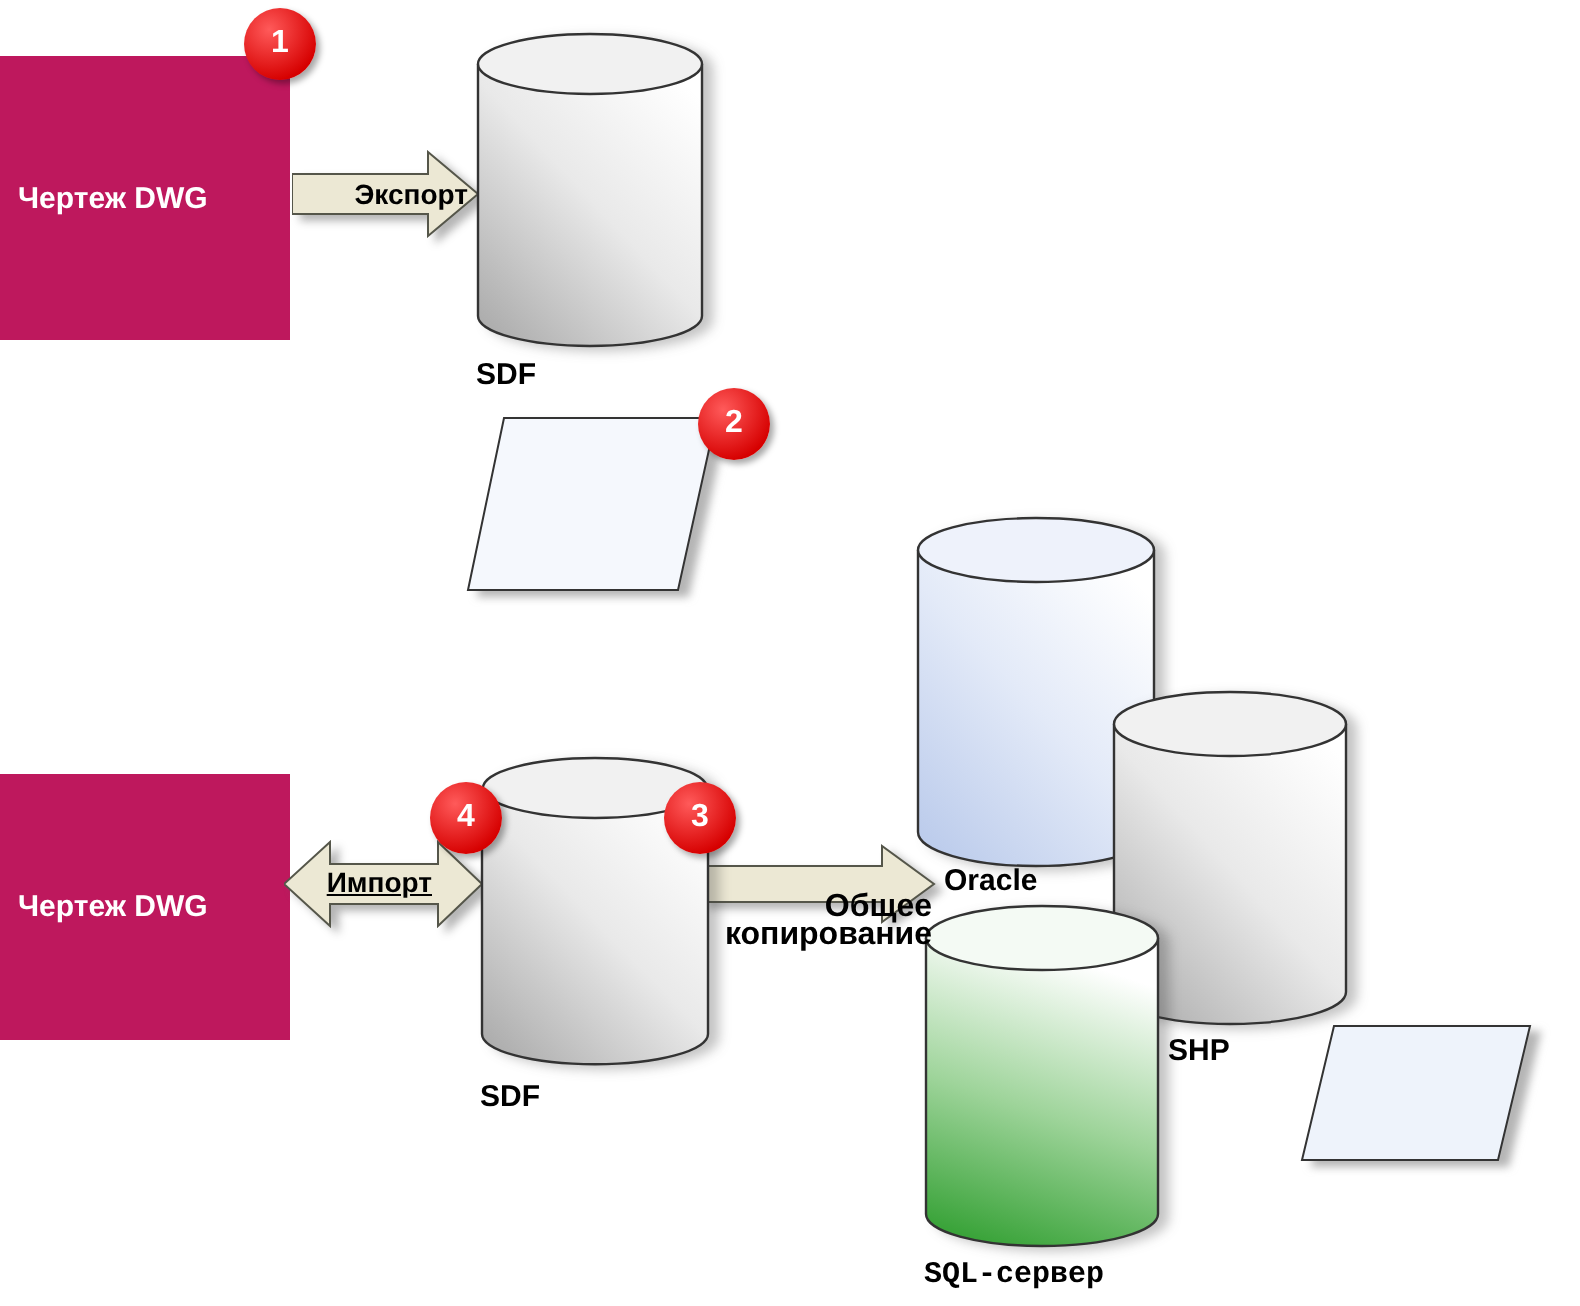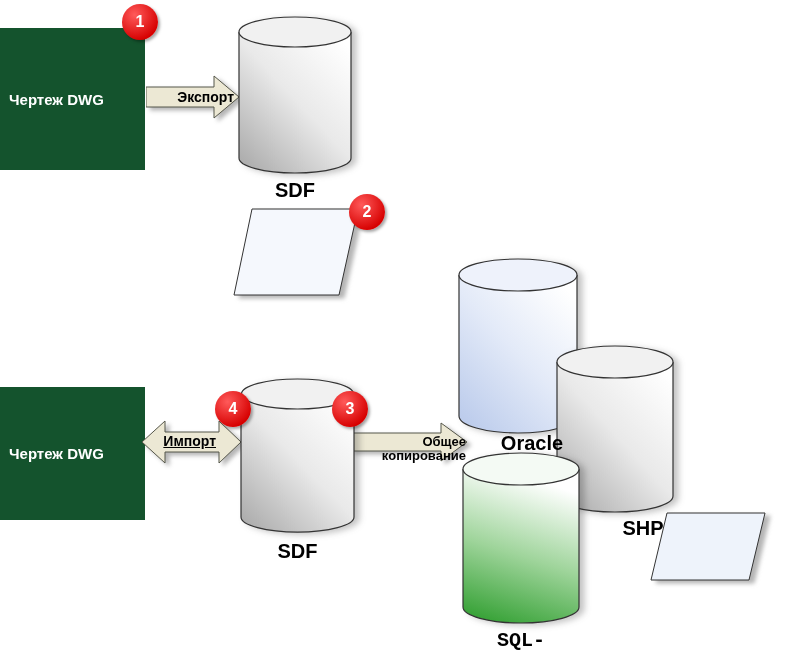--- a/index.html
+++ b/index.html
@@ -5,36 +5,36 @@
   html,body{margin:0;padding:0;background:#ffffff;}
   .canvas{
     position:relative;width:790px;height:653px;background:#ffffff;overflow:hidden;
     font-family:"Liberation Sans","DejaVu Sans",sans-serif;color:#000;
   }
   .abs{position:absolute;}
   .preline{white-space:pre-line;}
 
   
   .dwg-box{
-    background:#14532d;color:#fff;display:flex;align-items:center;
+    background:#be185d;color:#fff;display:flex;align-items:center;
     font-weight:bold;font-size:15px;padding-left:9px;box-sizing:border-box;
     z-index:1;
   }
 
   
   .node-label{
-    font-weight:bold;font-size:20px;text-align:center;z-index:6;
+    font-weight:bold;font-size:15px;z-index:6;
   }
 
   
   .arrow-svg{filter:drop-shadow(4px 3px 2px rgba(90,90,90,0.45));}
   .arrow-label{
     font-weight:bold;font-size:14px;text-align:right;z-index:5;line-height:16px;
   }
-  .arrow-label.small{font-size:13px;line-height:14px;}
+  .arrow-label.small{font-size:16px;line-height:14px;margin-top:12px;}
 
   
   .cyl-svg{filter:drop-shadow(5px 2px 3px rgba(60,60,60,0.30));}
 
   
   .para-svg{filter:drop-shadow(5px 3px 2px rgba(120,120,120,0.55));}
   .para-label{
     text-align:center;z-index:5;
   }
   .para-label.bold{font-weight:bold;font-size:13px;line-height:17px;}

